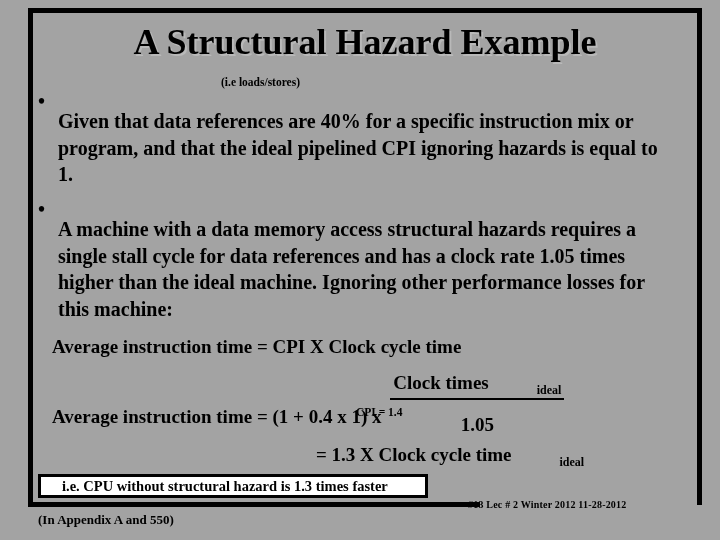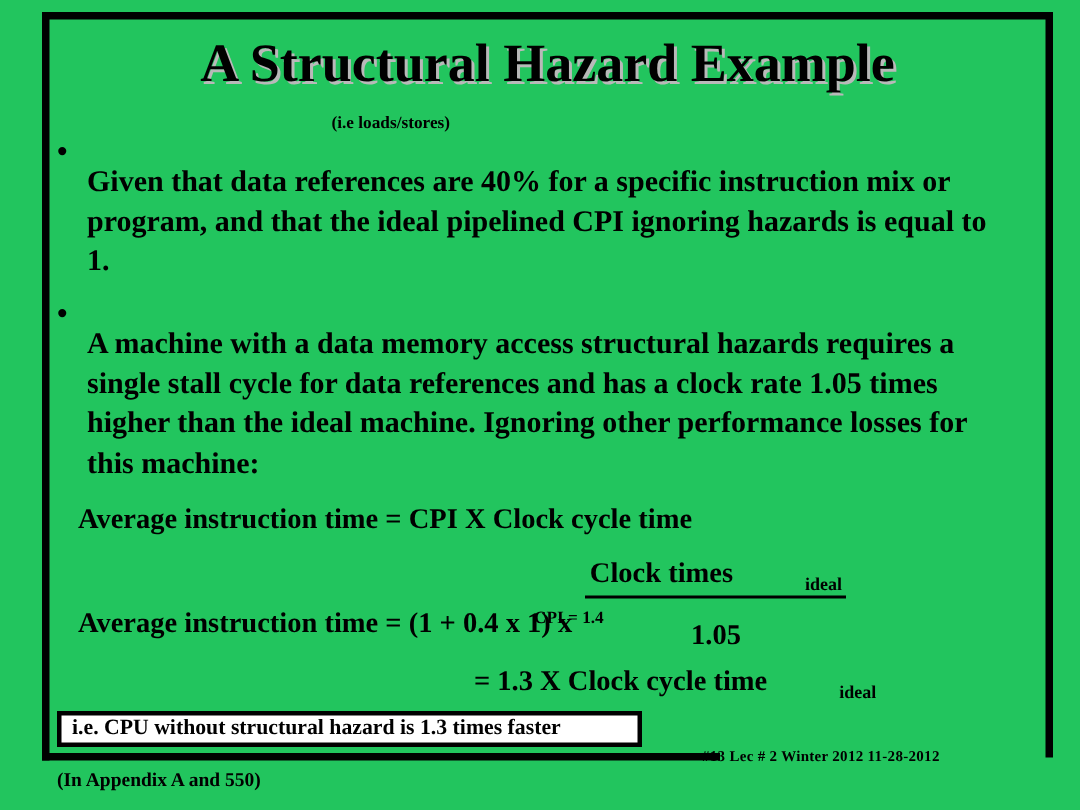--- a/index.html
+++ b/index.html
@@ -11,21 +11,21 @@
     width: 720px;
     height: 540px;
     overflow: hidden;
     font-family: "Liberation Serif", "DejaVu Serif", serif;
     color: #000000;
   }
   #slide {
     position: relative;
     width: 720px;
     height: 540px;
-    background: #22c55e;
+    background: #a3a3a3;
   }
 
   
   .frame-top {
     position: absolute;
     left: 28px;
     top: 8px;
     width: 674px;
     height: 5px;
     background: #000000;
@@ -167,21 +167,22 @@
   
   #conclusion-box {
     position: absolute;
     left: 38px;
     top: 474px;
     width: 390px;
     height: 24px;
     border: 3px solid #000000;
     background: #ffffff;
     display: flex;
-    padding-left: 7px;
+    align-items: center;
+    padding-left: 21px;
     box-sizing: border-box;
   }
   #conclusion-box .ctext {
     font-size: 14.5px;
     font-weight: bold;
     white-space: nowrap;
   }
 
   
   #appendix-note {

